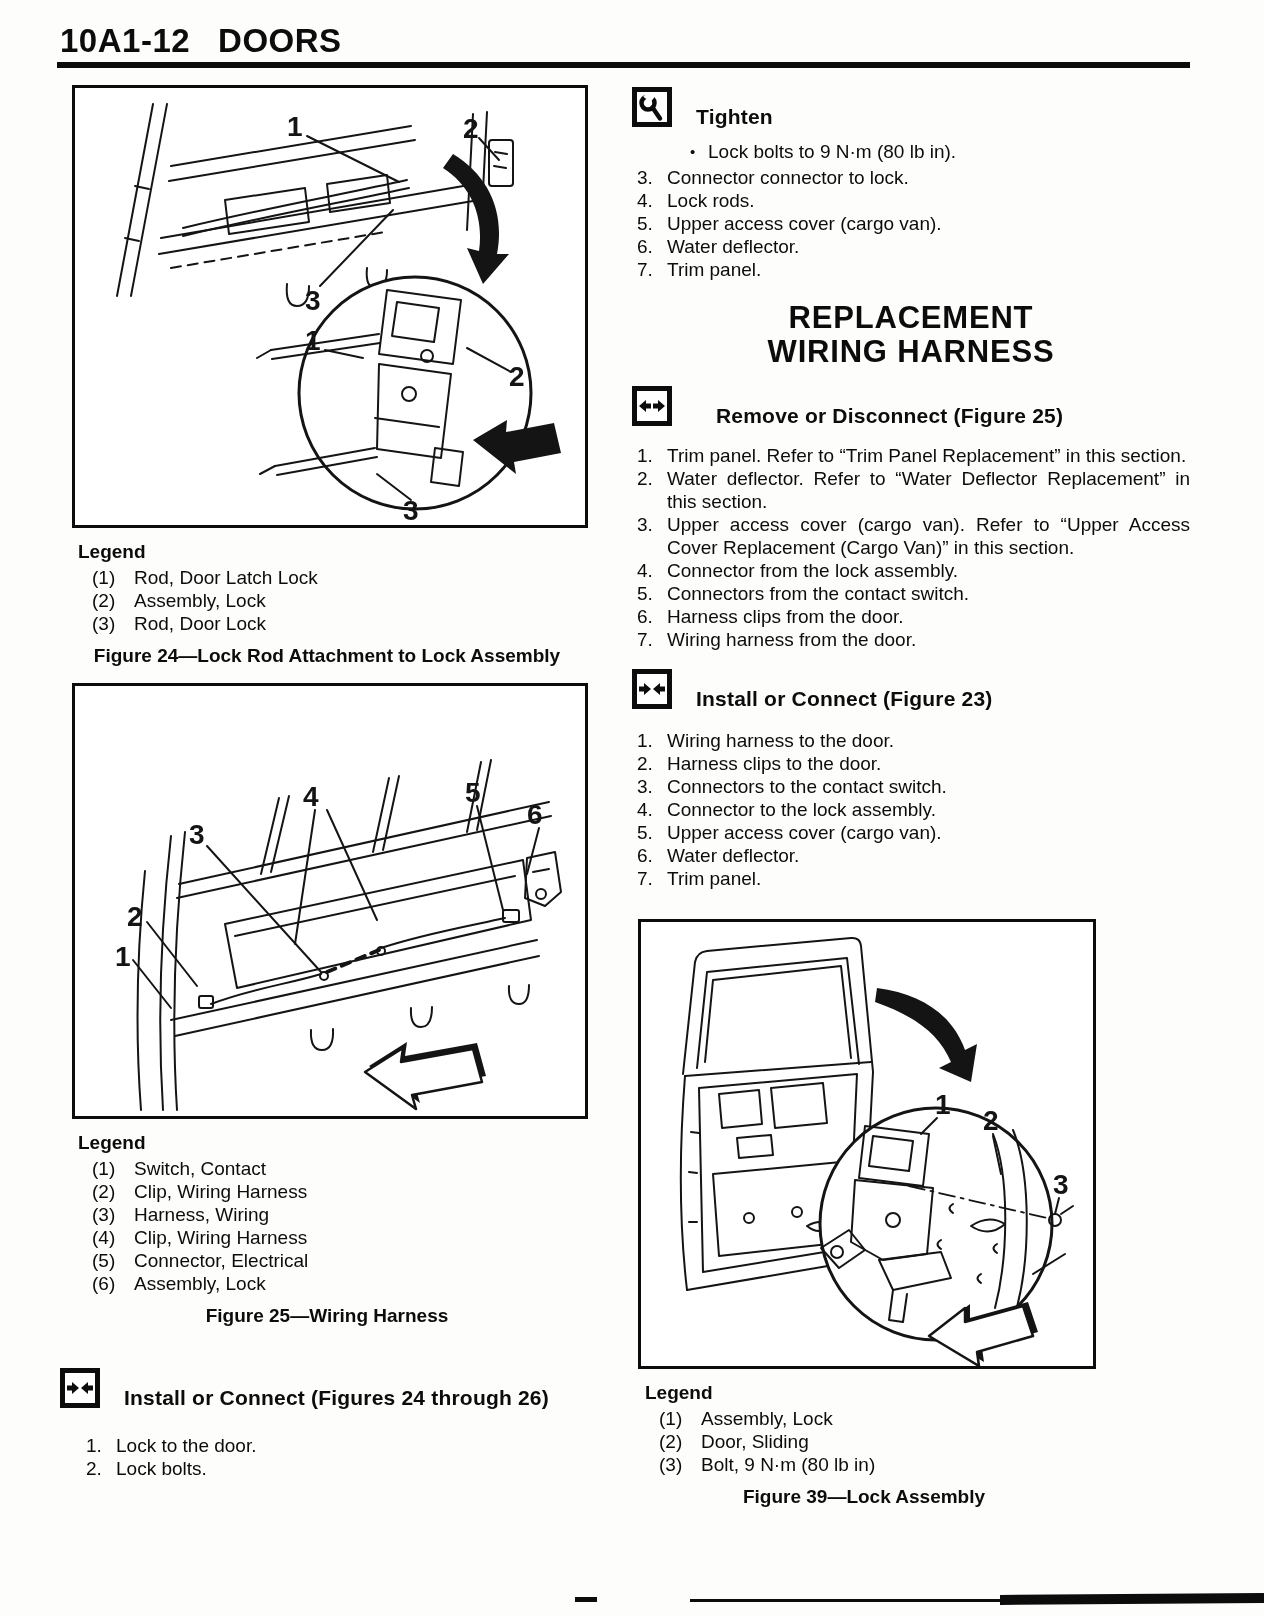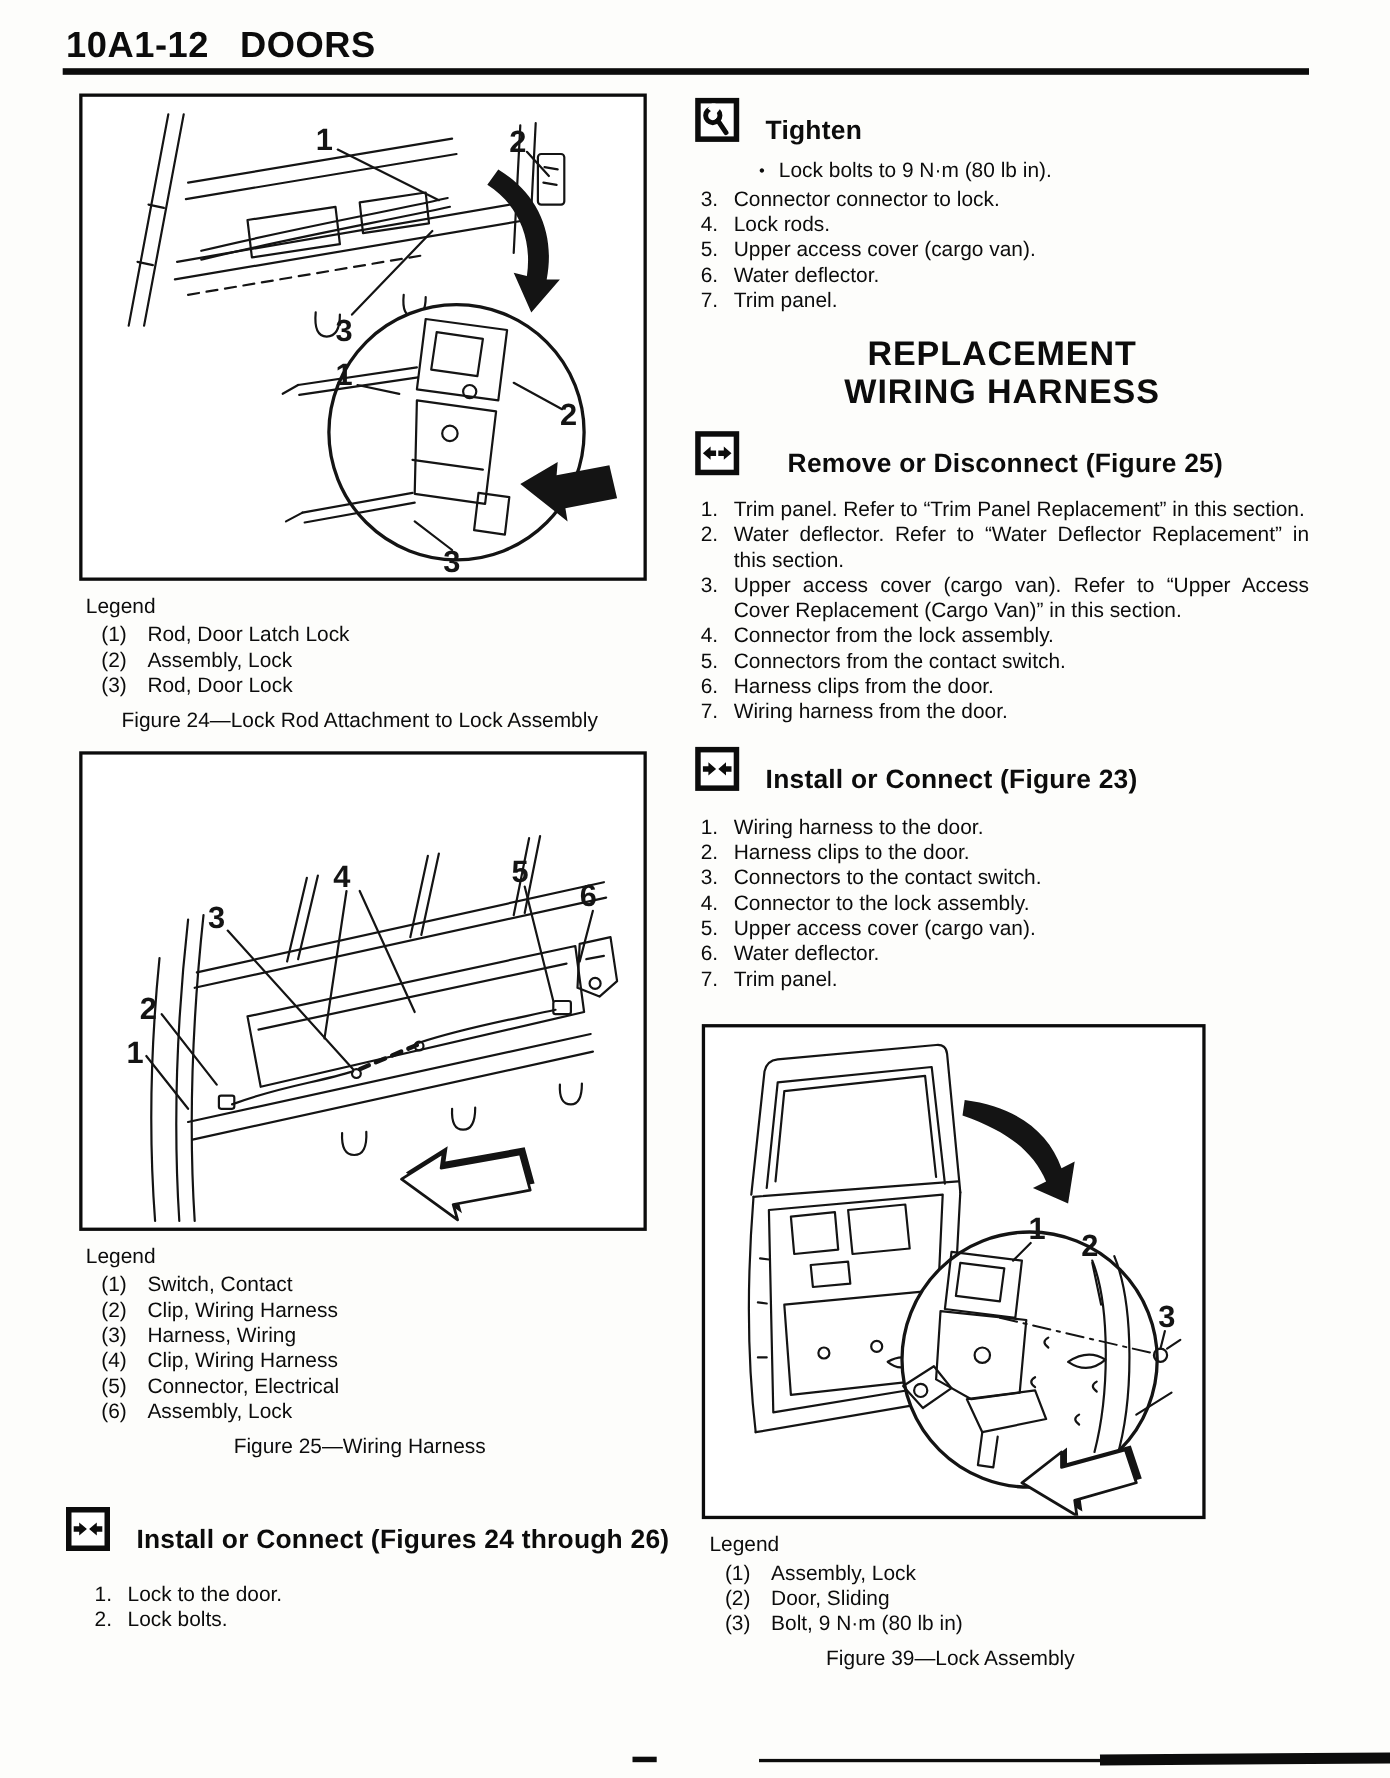--- a/index.html
+++ b/index.html
@@ -18,34 +18,34 @@
   .col-right{left:632px;width:558px;}
 
   .figure-box{border:3px solid #0c0c0c;background:#fff;}
   .fb24{margin-left:12px;margin-top:5px;width:510px;height:437px;}
   .fb25{margin-left:12px;margin-top:16px;width:510px;height:430px;}
   .fb26{margin-left:6px;margin-top:29px;width:452px;height:444px;}
   .fig-art{display:block;width:100%;height:100%;}
   .fig-art text{font-family:"Liberation Sans","DejaVu Sans",sans-serif;font-weight:bold;font-size:28px;fill:#141414;}
 
   .legend-block{margin-top:12px;margin-left:18px;font-size:19px;line-height:23px;}
-  .legend-title{font-weight:normal;margin-bottom:3px;}
+  .legend-title{font-weight:bold;margin-bottom:3px;}
   .legend-row{display:flex;padding-left:14px;}
   .legend-row .ln{width:42px;flex:none;}
   .legend-row .lt{flex:1;}
 
-  .fig-caption{font-weight:normal;font-size:19px;margin-top:10px;text-align:center;}
+  .fig-caption{font-weight:bold;font-size:19px;margin-top:10px;text-align:center;}
   .cap24{width:534px;}
   .cap25{width:534px;}
   .cap26{width:464px;}
 
   .icon-row{display:flex;align-items:center;margin-top:39px;}
   .icon-box{flex:none;width:30px;height:30px;border:5px solid #0c0c0c;background:#fff;display:inline-block;}
   .icon-box svg{display:block;width:30px;height:30px;}
-  .icon-label{font-weight:bold;font-size:24px;margin-left:24px;letter-spacing:.2px;margin-top:20px;}
+  .icon-label{font-weight:bold;font-size:21px;margin-left:24px;letter-spacing:.2px;margin-top:20px;}
 
   .nlist{font-size:19px;line-height:23px;margin-top:24px;margin-left:26px;}
   .nrow{display:flex;}
   .nrow .n{width:30px;flex:none;}
   .nrow .t{flex:1;text-align:justify;}
 
   
   .tighten-row{margin-top:5px;}
   .bullet-row{display:flex;font-size:19px;line-height:23px;margin-top:11px;margin-left:58px;}
   .bullet-row .b{width:18px;flex:none;font-size:15px;}

